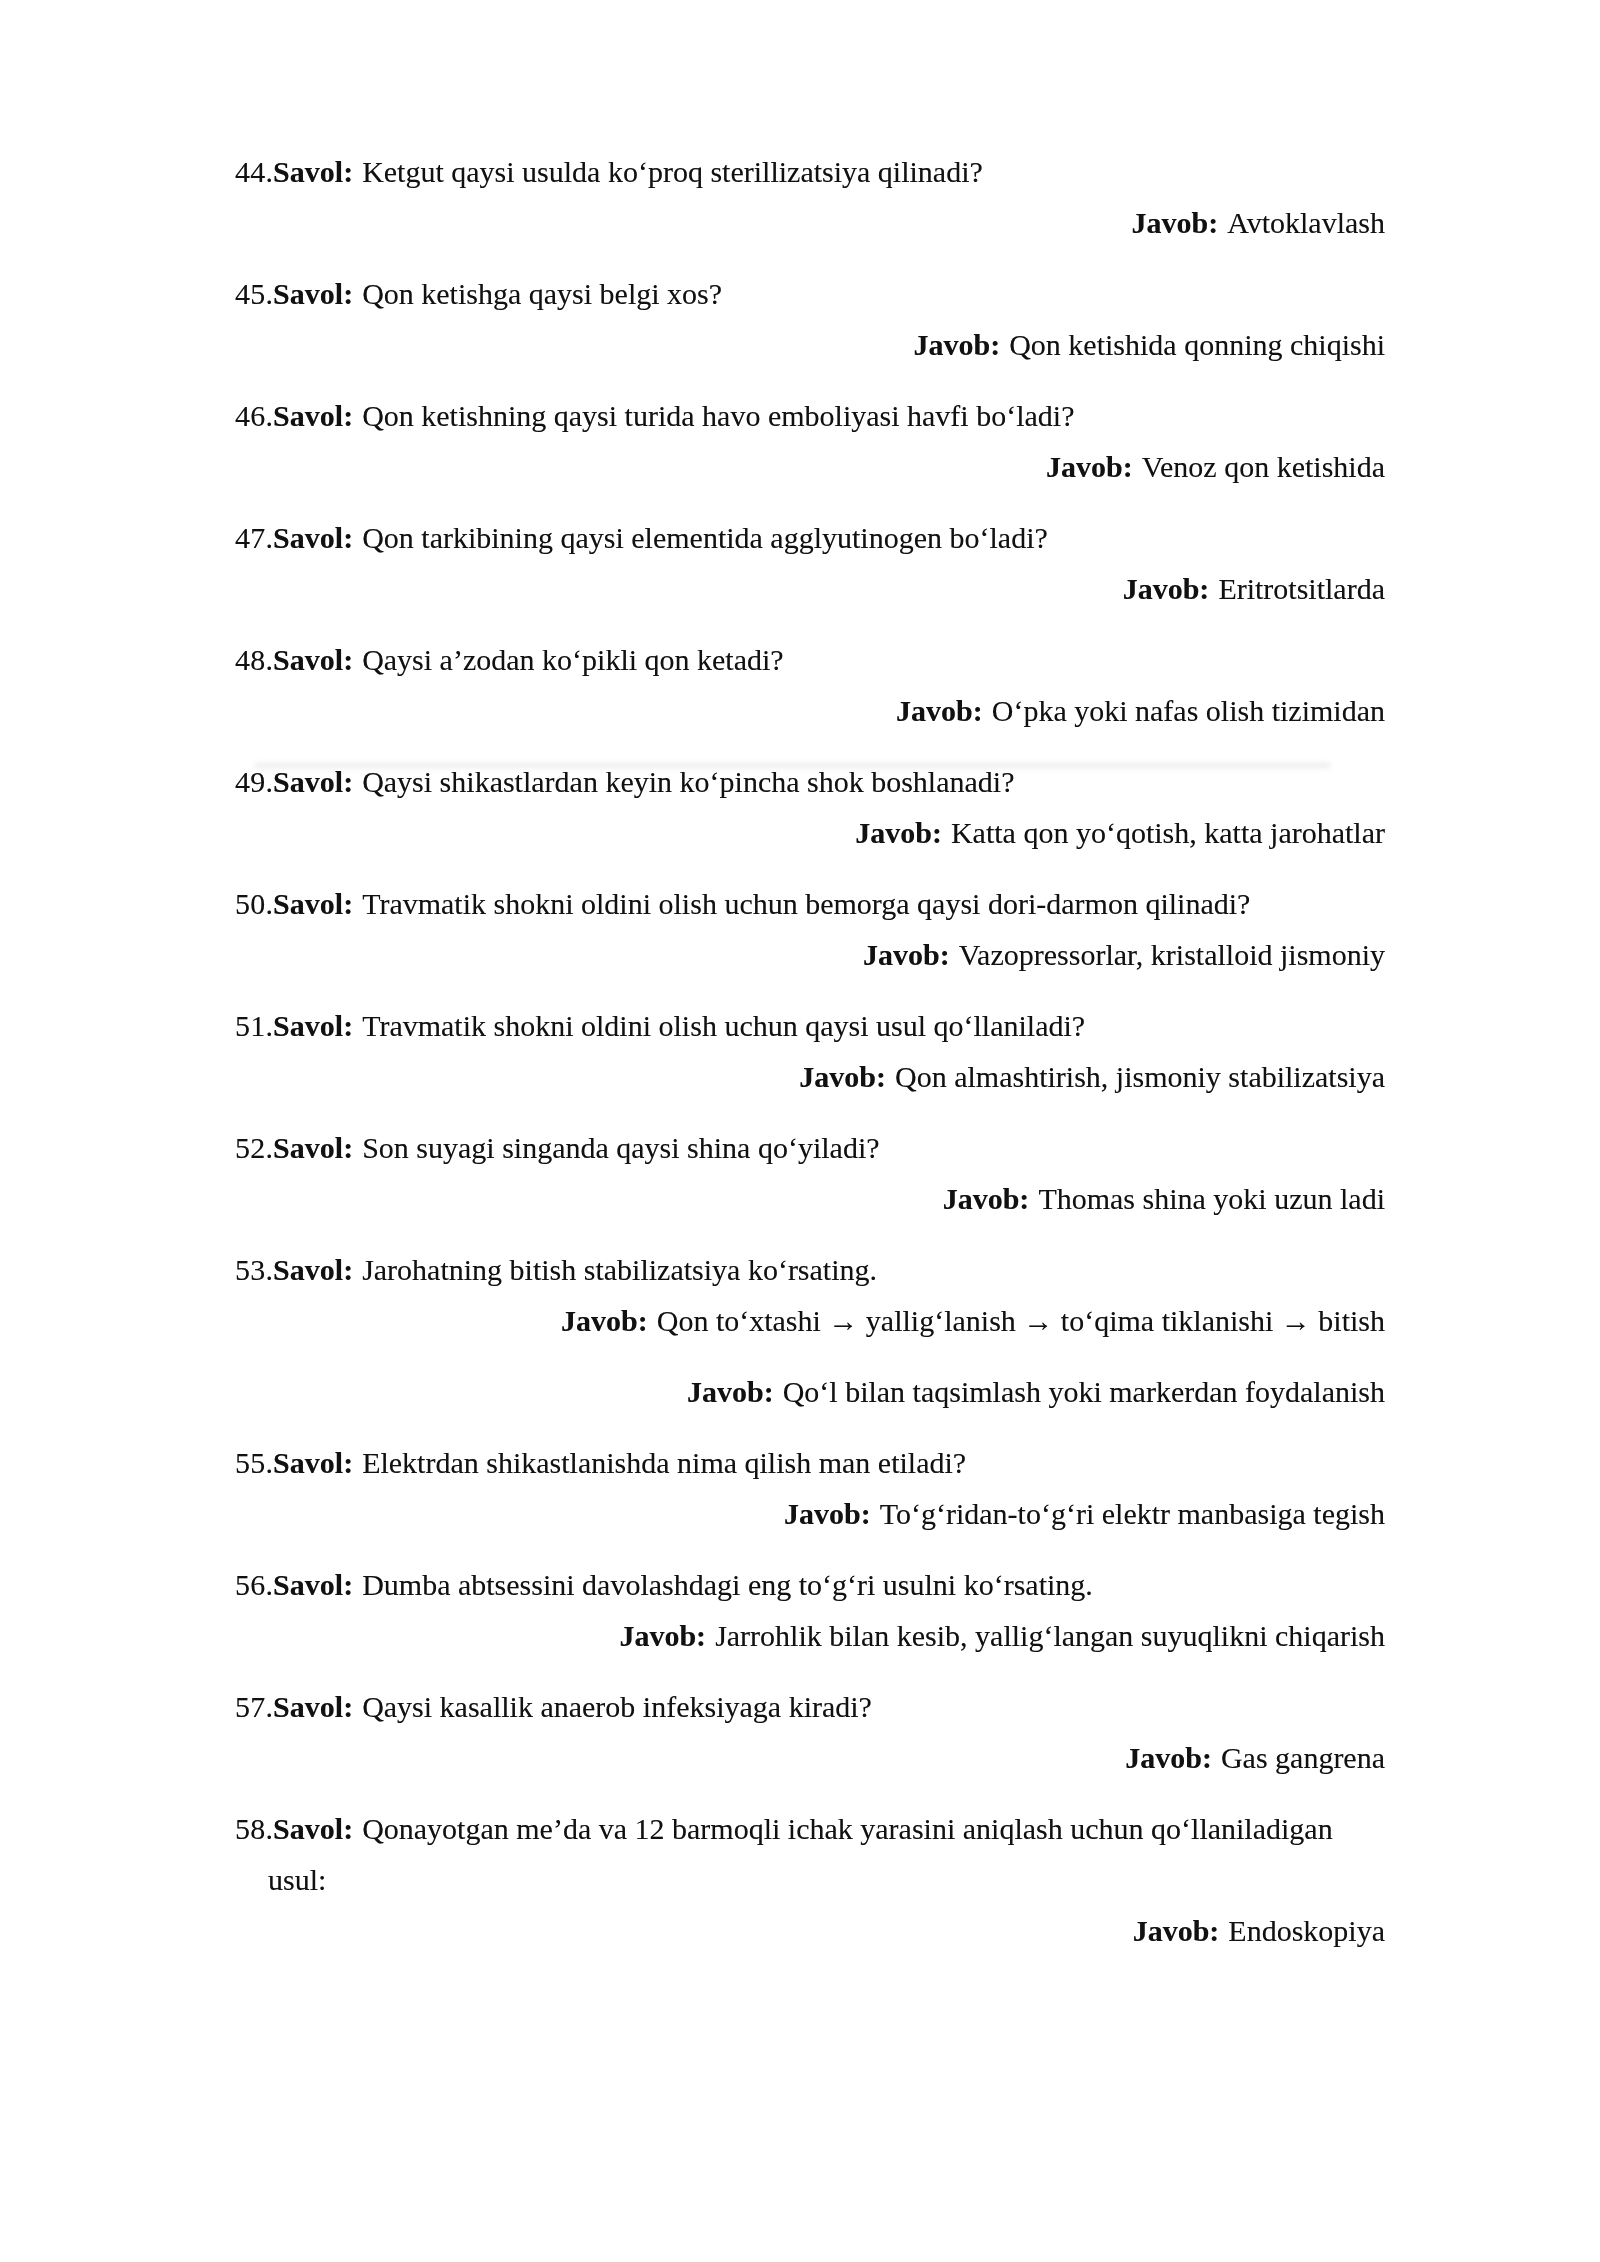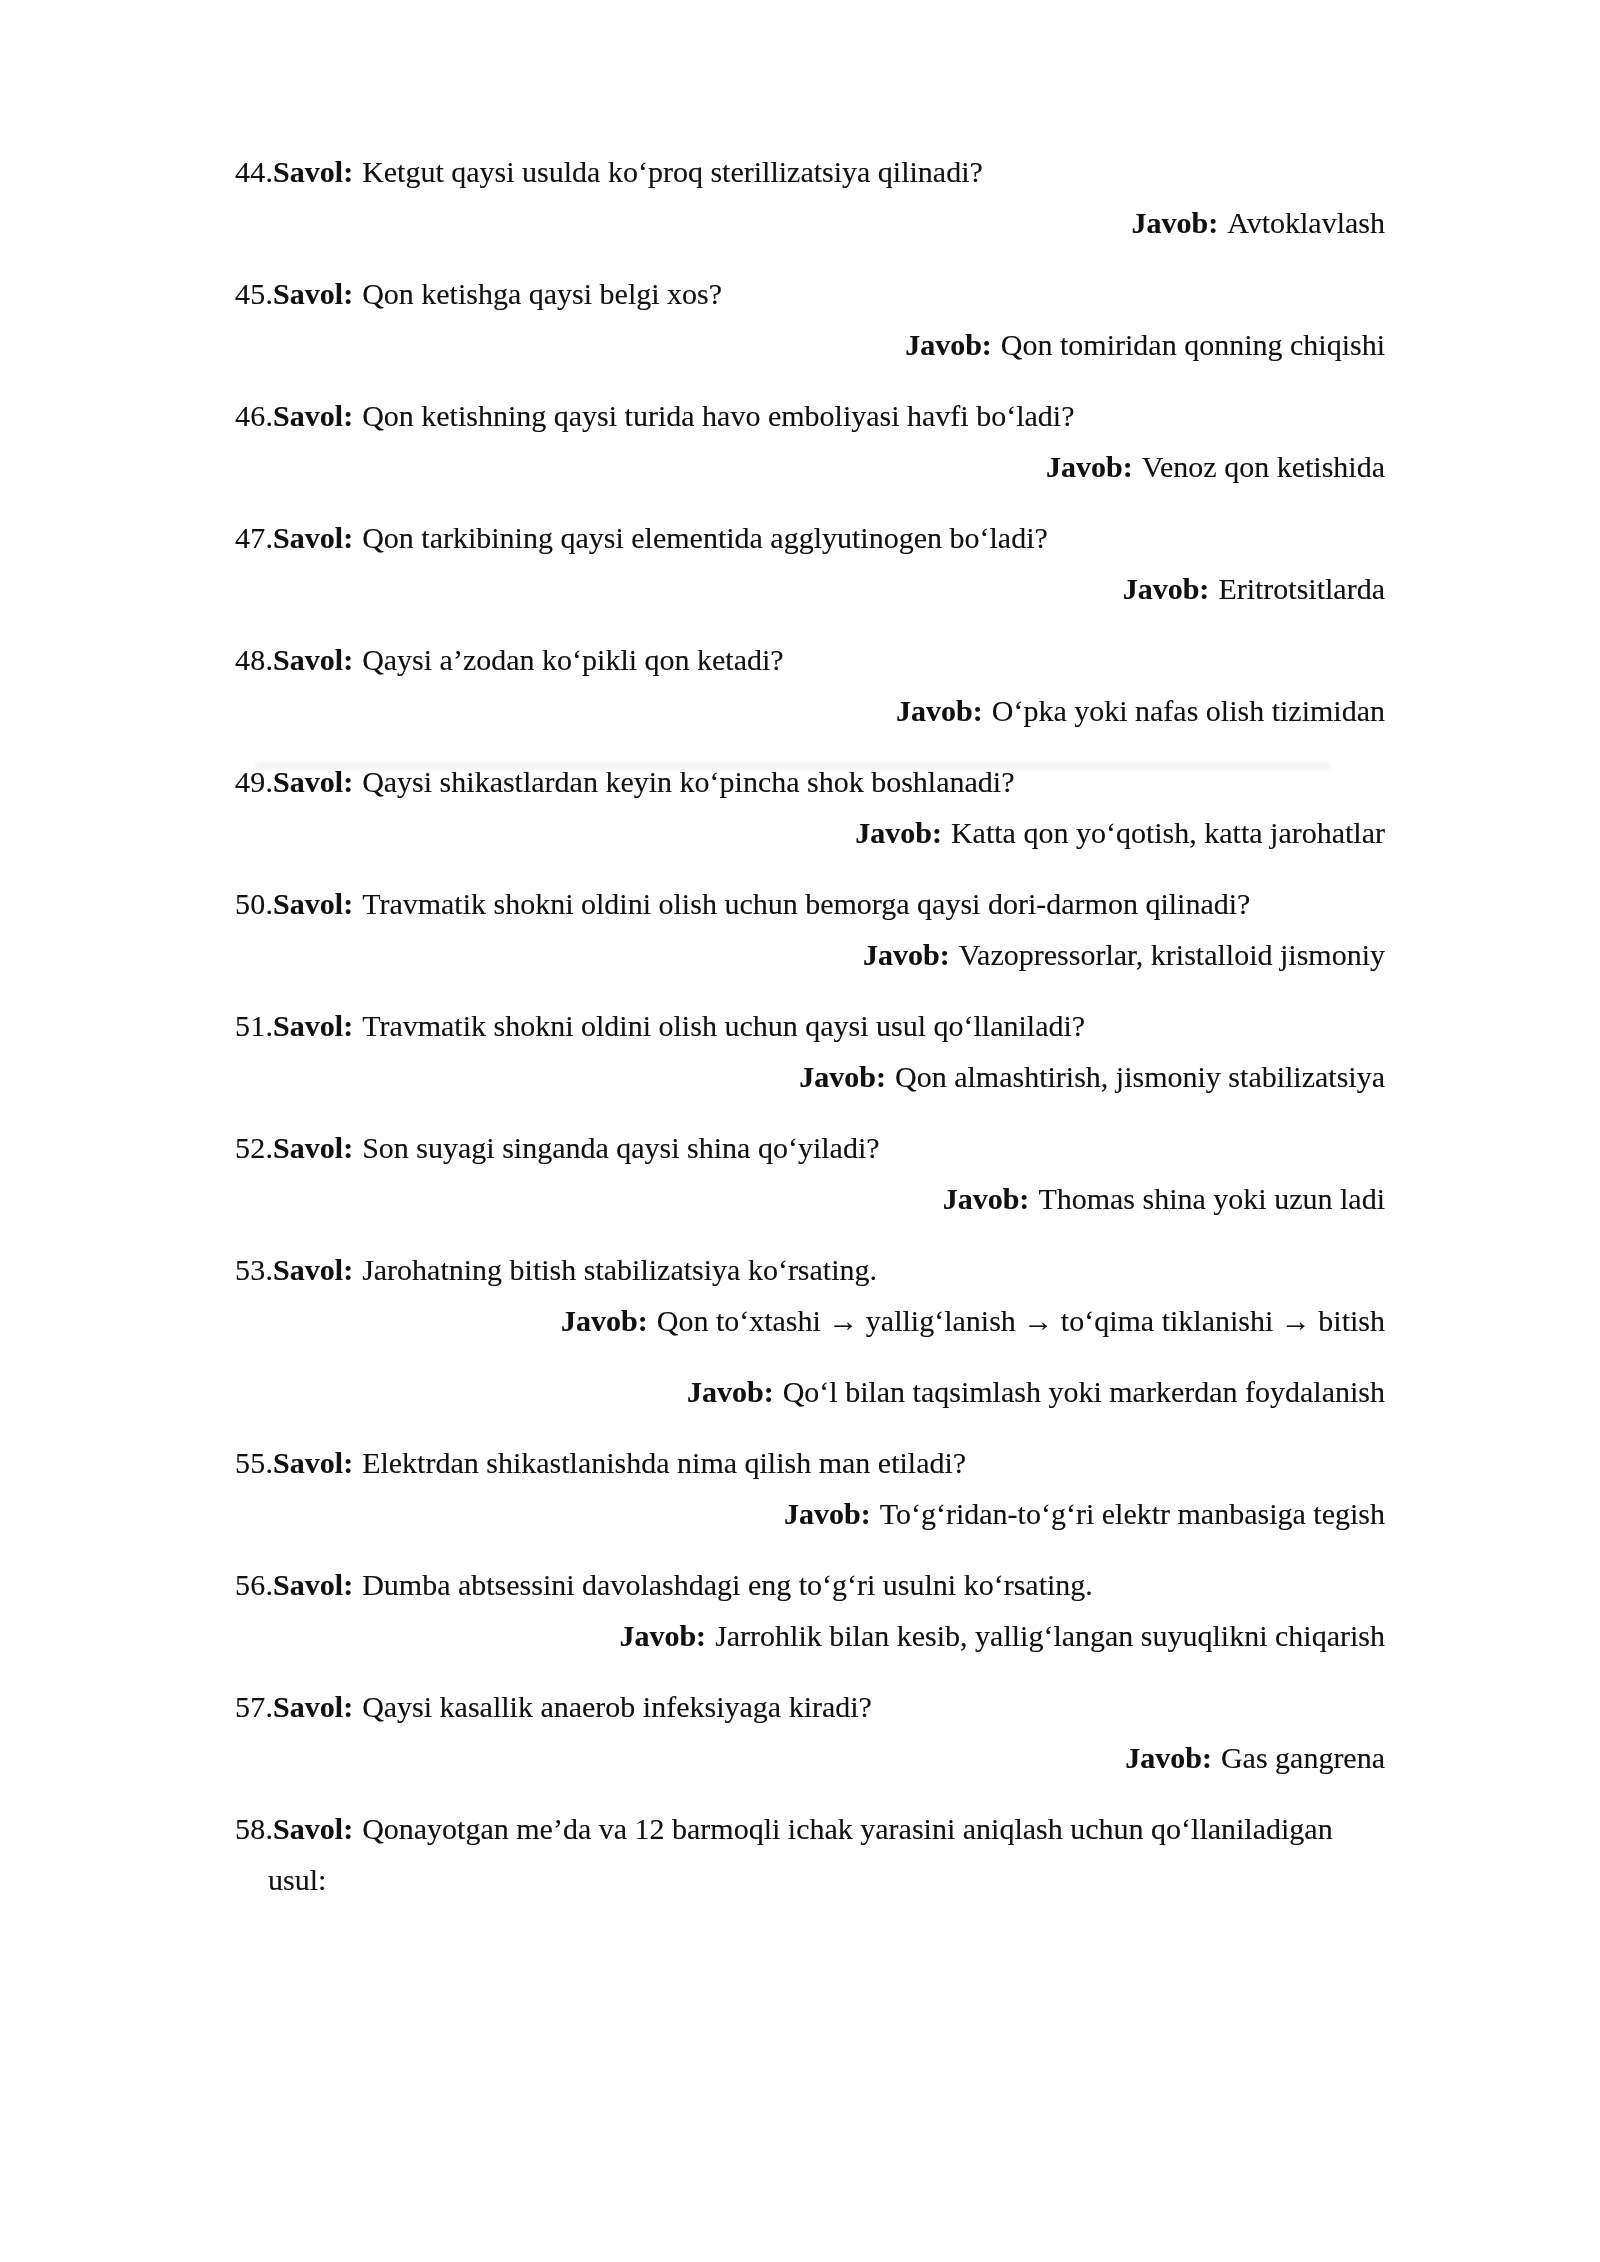--- a/index.html
+++ b/index.html
@@ -69,21 +69,21 @@
 <body>
 
 <div class="page">
   <ol class="qa-list">
       <li class="qa-item">
     <p class="q-line"><span class="num">44.</span><span class="lbl">Savol:</span><span class="txt">Ketgut qaysi usulda ko‘proq sterillizatsiya qilinadi?</span></p>
     <p class="a-line"><span class="lbl">Javob:</span><span class="txt">Avtoklavlash</span></p>
   </li>
       <li class="qa-item">
     <p class="q-line"><span class="num">45.</span><span class="lbl">Savol:</span><span class="txt">Qon ketishga qaysi belgi xos?</span></p>
-    <p class="a-line"><span class="lbl">Javob:</span><span class="txt">Qon tomiridan qonning chiqishi</span></p>
+    <p class="a-line"><span class="lbl">Javob:</span><span class="txt">Qon ketishida qonning chiqishi</span></p>
   </li>
       <li class="qa-item">
     <p class="q-line"><span class="num">46.</span><span class="lbl">Savol:</span><span class="txt">Qon ketishning qaysi turida havo emboliyasi havfi bo‘ladi?</span></p>
     <p class="a-line"><span class="lbl">Javob:</span><span class="txt">Venoz qon ketishida</span></p>
   </li>
       <li class="qa-item">
     <p class="q-line"><span class="num">47.</span><span class="lbl">Savol:</span><span class="txt">Qon tarkibining qaysi elementida agglyutinogen bo‘ladi?</span></p>
     <p class="a-line"><span class="lbl">Javob:</span><span class="txt">Eritrotsitlarda</span></p>
   </li>
       <li class="qa-item">
@@ -120,16 +120,17 @@
       <li class="qa-item">
     <p class="q-line"><span class="num">56.</span><span class="lbl">Savol:</span><span class="txt">Dumba abtsessini davolashdagi eng to‘g‘ri usulni ko‘rsating.</span></p>
     <p class="a-line"><span class="lbl">Javob:</span><span class="txt">Jarrohlik bilan kesib, yallig‘langan suyuqlikni chiqarish</span></p>
   </li>
       <li class="qa-item">
     <p class="q-line"><span class="num">57.</span><span class="lbl">Savol:</span><span class="txt">Qaysi kasallik anaerob infeksiyaga kiradi?</span></p>
     <p class="a-line"><span class="lbl">Javob:</span><span class="txt">Gas gangrena</span></p>
   </li>
       <li class="qa-item">
     <p class="q-line"><span class="num">58.</span><span class="lbl">Savol:</span><span class="txt">Qonayotgan me’da va 12 barmoqli ichak yarasini aniqlash uchun qo‘llaniladigan usul:</span></p>
+    <p class="a-line"><span class="lbl">Javob:</span><span class="txt">Endoskopiya</span></p>
   </li>
     </ol>
   <div class="scan-artifact"></div>
 </div>
 
 </body></html>

